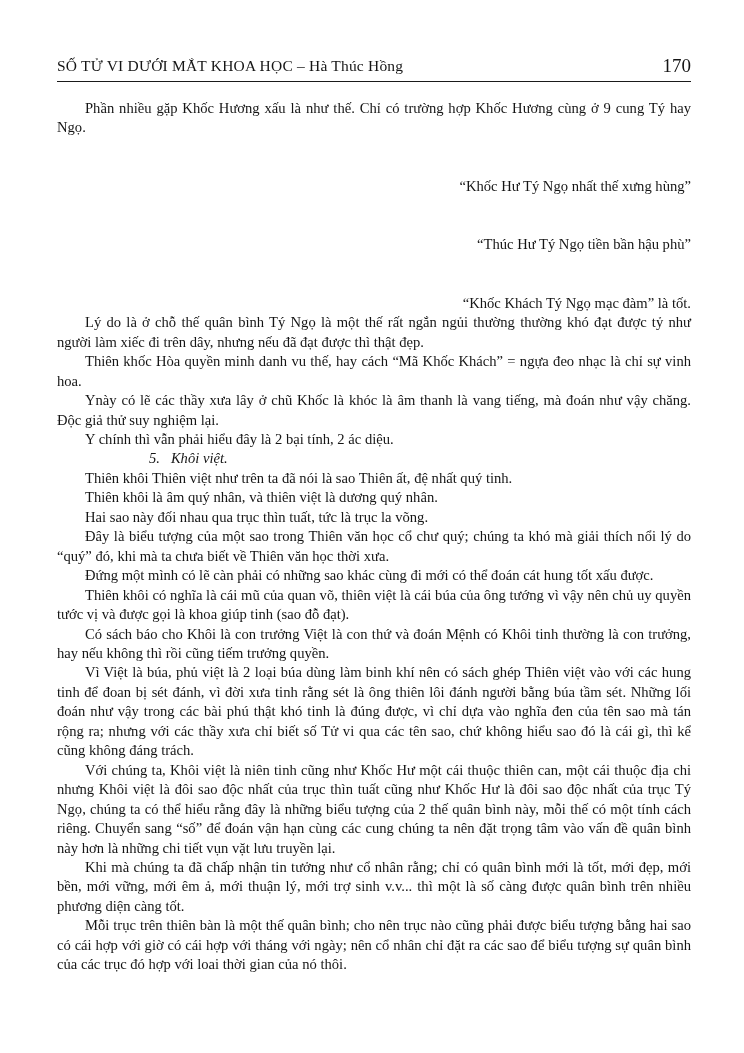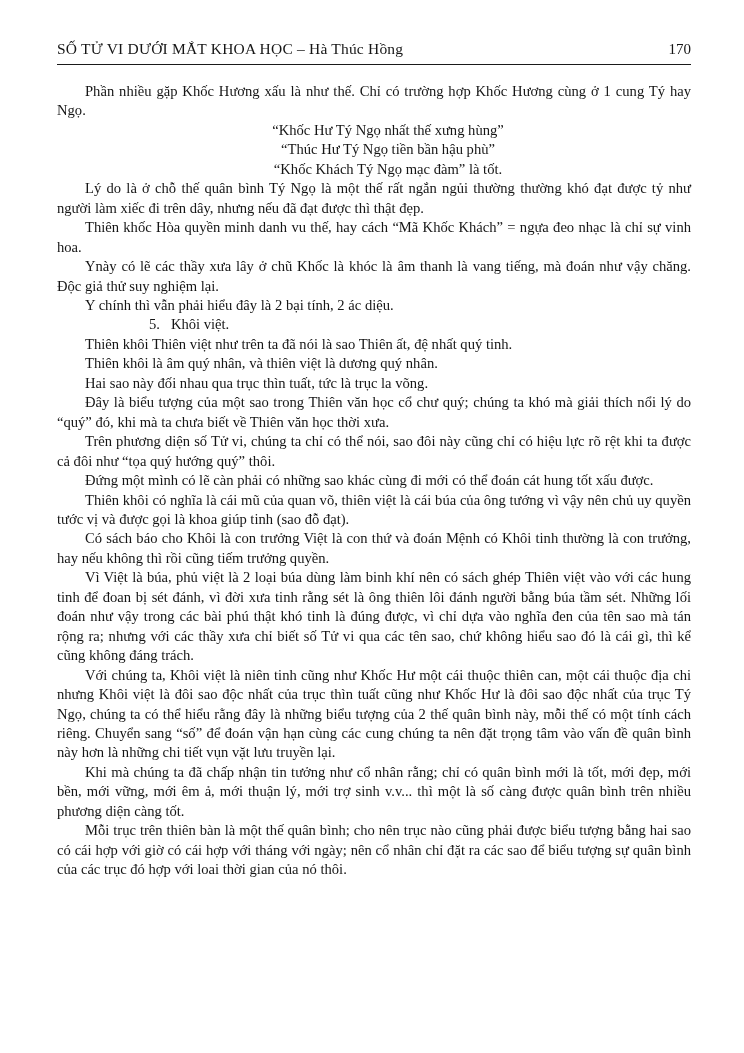--- a/index.html
+++ b/index.html
@@ -26,64 +26,66 @@
     font-size: 15.5px;
     line-height: 18px;
     padding-bottom: 6px;
     border-bottom: 1.6px solid #1a1a1a;
   }
   .page-header .title {
     letter-spacing: 0.2px;
     white-space: nowrap;
   }
   .page-header .page-num {
-    font-size: 15px;
+    font-size: 19px;
+    margin-top: 17px;
   }
   .content {
     margin-top: 17px;
     font-size: 14.6px;
     line-height: 19.45px;
     text-align: justify;
   }
   .content p {
     margin: 0;
     padding: 0;
     text-indent: 28px;
   }
   .content p.quote {
-    text-align: center;
+    text-align: right;
+    margin-top: 39px;
   }
   .content p.heading {
     text-indent: 92px;
     text-align: left;
+    font-style: italic;
   }
 </style>
 </head>
 <body>
 
 <div class="page">
   <div class="page-header">
     <span class="title">SỐ TỬ VI DƯỚI MẮT KHOA HỌC – Hà Thúc Hồng</span>
     <span class="page-num">170</span>
   </div>
   <div class="content">
-      <p class="normal">Phần nhiều gặp Khốc Hương xấu là như thế. Chỉ có trường hợp Khốc Hương cùng ở 1 cung Tý hay Ngọ.</p>
+      <p class="normal">Phần nhiều gặp Khốc Hương xấu là như thế. Chỉ có trường hợp Khốc Hương cùng ở 9 cung Tý hay Ngọ.</p>
       <p class="quote">“Khốc Hư Tý Ngọ nhất thế xưng hùng”</p>
       <p class="quote">“Thúc Hư Tý Ngọ tiền bần hậu phù”</p>
       <p class="quote">“Khốc Khách Tý Ngọ mạc đàm” là tốt.</p>
       <p class="normal">Lý do là ở chỗ thế quân bình Tý Ngọ là một thế rất ngắn ngủi thường thường khó đạt được tỷ như người làm xiếc đi trên dây, nhưng nếu đã đạt được thì thật đẹp.</p>
       <p class="normal">Thiên khốc Hòa quyền minh danh vu thế, hay cách “Mã Khốc Khách” = ngựa đeo nhạc là chỉ sự vinh hoa.</p>
       <p class="normal">Ynày có lẽ các thầy xưa lây ở chũ Khốc là khóc là âm thanh là vang tiếng, mà đoán như vậy chăng. Độc giả thử suy nghiệm lại.</p>
       <p class="normal">Y chính thì vẫn phải hiểu đây là 2 bại tính, 2 ác diệu.</p>
       <p class="heading">5.&nbsp;&nbsp; Khôi việt.</p>
       <p class="normal">Thiên khôi Thiên việt như trên ta đã nói là sao Thiên ất, đệ nhất quý tinh.</p>
       <p class="normal">Thiên khôi là âm quý nhân, và thiên việt là dương quý nhân.</p>
       <p class="normal">Hai sao này đối nhau qua trục thìn tuất, tức là trục la võng.</p>
       <p class="normal">Đây là biểu tượng của một sao trong Thiên văn học cổ chư quý; chúng ta khó mà giải thích nổi lý do “quý” đó, khi mà ta chưa biết về Thiên văn học thời xưa.</p>
-      <p class="normal">Trên phương diện số Tử vi, chúng ta chỉ có thể nói, sao đôi này cũng chỉ có hiệu lực rõ rệt khi ta được cả đôi như “tọa quý hướng quý” thôi.</p>
       <p class="normal">Đứng một mình có lẽ càn phải có những sao khác cùng đi mới có thể đoán cát hung tốt xấu được.</p>
       <p class="normal">Thiên khôi có nghĩa là cái mũ của quan võ, thiên việt là cái búa của ông tướng vì vậy nên chủ uy quyền tước vị và được gọi là khoa giúp tinh (sao đỗ đạt).</p>
       <p class="normal">Có sách báo cho Khôi là con trưởng Việt là con thứ và đoán Mệnh có Khôi tinh thường là con trưởng, hay nếu không thì rồi cũng tiếm trưởng quyền.</p>
       <p class="normal">Vì Việt là búa, phủ việt là 2 loại búa dùng làm binh khí nên có sách ghép Thiên việt vào với các hung tinh để đoan bị sét đánh, vì đời xưa tinh rằng sét là ông thiên lôi đánh người bằng búa tầm sét. Những lối đoán như vậy trong các bài phú thật khó tinh là đúng được, vì chỉ dựa vào nghĩa đen của tên sao mà tán rộng ra; nhưng với các thầy xưa chỉ biết số Tử vi qua các tên sao, chứ không hiểu sao đó là cái gì, thì kể cũng không đáng trách.</p>
       <p class="normal">Với chúng ta, Khôi việt là niên tinh cũng như Khốc Hư một cái thuộc thiên can, một cái thuộc địa chi nhưng Khôi việt là đôi sao độc nhất của trục thìn tuất cũng như Khốc Hư là đôi sao độc nhất của trục Tý Ngọ, chúng ta có thể hiểu rằng đây là những biểu tượng của 2 thế quân bình này, mỗi thế có một tính cách riêng. Chuyển sang “số” để đoán vận hạn cùng các cung chúng ta nên đặt trọng tâm vào vấn đề quân bình này hơn là những chi tiết vụn vặt lưu truyền lại.</p>
       <p class="normal">Khi mà chúng ta đã chấp nhận tin tưởng như cổ nhân rằng; chỉ có quân bình mới là tốt, mới đẹp, mới bền, mới vững, mới êm ả, mới thuận lý, mới trợ sinh v.v... thì một là số càng được quân bình trên nhiều phương diện càng tốt.</p>
       <p class="normal">Mỗi trục trên thiên bàn là một thế quân bình; cho nên trục nào cũng phải được biểu tượng bằng hai sao có cái hợp với giờ có cái hợp với tháng với ngày; nên cổ nhân chỉ đặt ra các sao để biểu tượng sự quân bình của các trục đó hợp với loai thời gian của nó thôi.</p>
     </div>
 </div>
 

